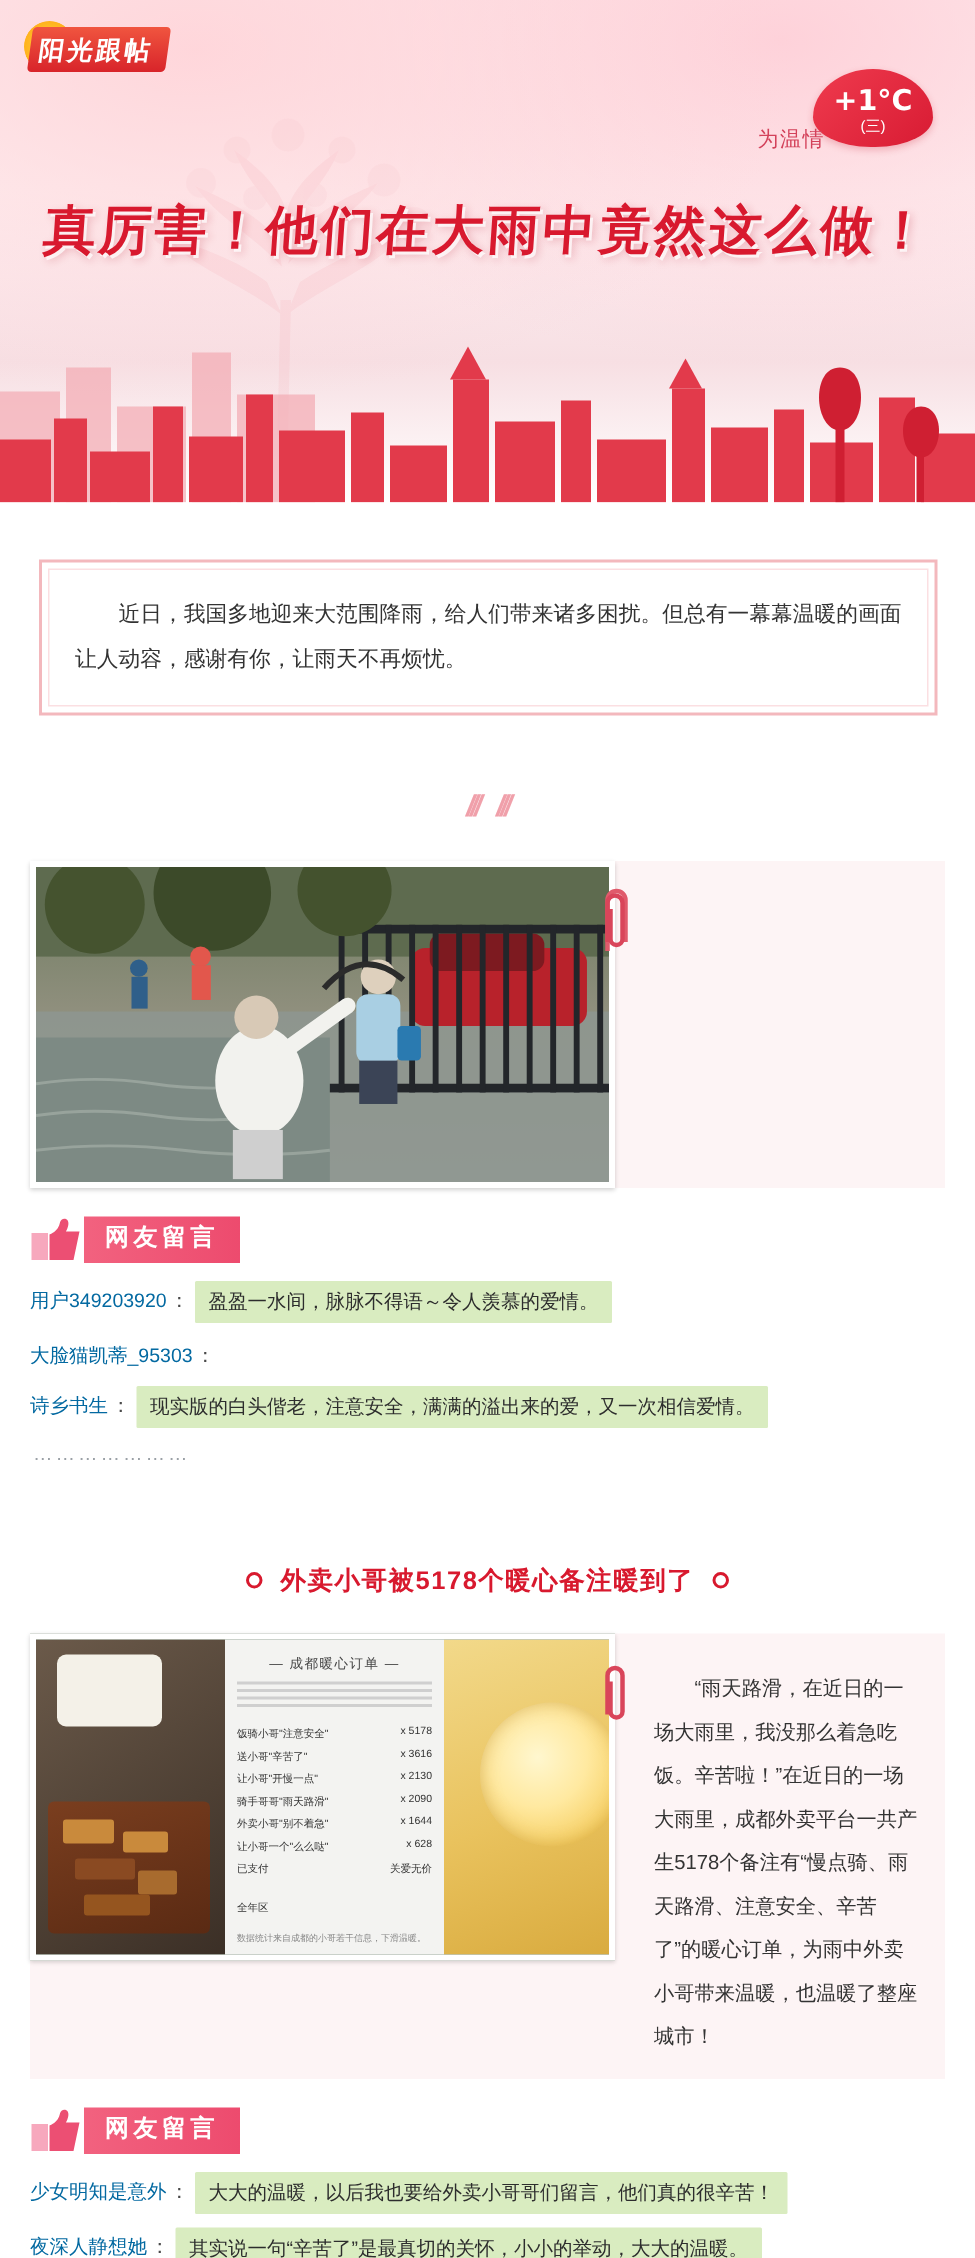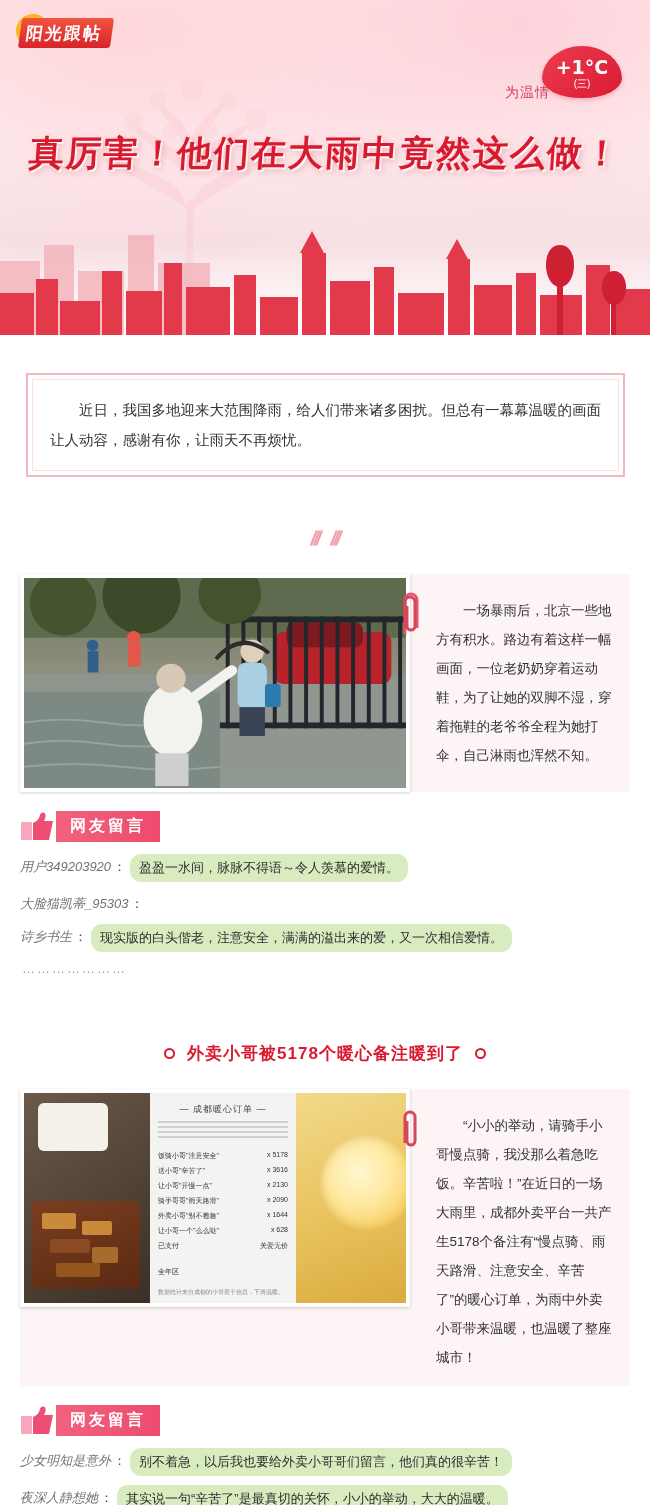--- a/index.html
+++ b/index.html
@@ -218,27 +218,27 @@
     padding: 4px 14px 5px 14px;
     line-height: 22px;
   }
   .comment-row {
     display: flex;
     align-items: flex-start;
     margin-bottom: 9px;
     font-size: 13px;
     line-height: 22px;
   }
-  .c-user { color: #737373; white-space: nowrap; padding-top: 2px; font-style: italic; }
+  .c-user { color: #0369a1; white-space: nowrap; padding-top: 2px; }
   .c-colon { color: #4a4a4a; padding: 2px 4px 0 2px; }
   .c-body {
     background: #d9ecc0;
     padding: 3px 9px;
     color: #2d2d2d;
-    border-radius: 11px;
+    border-radius: 1px;
   }
   .dots { color: #9aa0a6; font-size: 13px; letter-spacing: 2px; margin: 2px 0 0 2px; }
 
   
   .photo2 { width: 390px; height: 218px; }
   .p2-left {
     position: absolute; left: 0; top: 0; width: 126px; height: 100%;
     background: linear-gradient(145deg, #6b5a4a 0%, #4e4034 60%, #3b2f26 100%);
   }
   .p2-mid {
@@ -438,21 +438,20 @@
           <circle cx="70" cy="70" r="6" fill="#2f5f8a"></circle>
           <rect x="65" y="76" width="11" height="22" fill="#2f5f8a"></rect>
         </svg>
       </div>
 
       <svg class="clip" viewBox="0 0 22 48">
         <path d="M11 46 L11 12 a6 6 0 0 1 12 0 L23 40" fill="none" stroke="#e05a6b" stroke-width="3" transform="translate(-6,0)"></path>
         <path d="M5 40 L5 14 a5 5 0 0 1 10 0 L15 38 a4 4 0 0 1 -8 0 L7 18" fill="none" stroke="#d9455a" stroke-width="3"></path>
       </svg>
 
-      <div class="side-text">一场暴雨后，北京一些地方有积水。路边有着这样一幅画面，一位老奶奶穿着运动鞋，为了让她的双脚不湿，穿着拖鞋的老爷爷全程为她打伞，自己淋雨也浑然不知。</div>
     </div>
   </div>
 
   <div class="comments">
     <div class="comment-head">
       <svg class="thumb-icon" viewBox="0 0 34 30">
         <rect x="1" y="11" width="11" height="18" fill="#f7a8bd"></rect>
         <path d="M13 29 L13 12 C13 12 19 10 20 4 C20.6 0.5 26 0.5 25.6 5 C25.4 7.5 24 10 24 10 L33 10 L29 29 Z" fill="#ec4f73"></path>
       </svg>
       <div class="comment-head-label">网友留言</div>
@@ -541,37 +540,37 @@
 
         <div class="p2-right">
           <div class="bowl"></div>
         </div>
       </div>
 
       <svg class="clip" viewBox="0 0 22 48">
         <path d="M5 40 L5 14 a5 5 0 0 1 10 0 L15 38 a4 4 0 0 1 -8 0 L7 18" fill="none" stroke="#d9455a" stroke-width="3"></path>
       </svg>
 
-      <div class="side-text">“小小的举动，请骑手小哥慢点骑，我没那么着急吃饭。辛苦啦！”在近日的一场大雨里，成都外卖平台一共产生5178个备注有“慢点骑、雨天路滑、注意安全、辛苦了”的暖心订单，为雨中外卖小哥带来温暖，也温暖了整座城市！</div>
+      <div class="side-text">“雨天路滑，在近日的一场大雨里，我没那么着急吃饭。辛苦啦！”在近日的一场大雨里，成都外卖平台一共产生5178个备注有“慢点骑、雨天路滑、注意安全、辛苦了”的暖心订单，为雨中外卖小哥带来温暖，也温暖了整座城市！</div>
     </div>
   </div>
 
   <div class="comments">
     <div class="comment-head">
       <svg class="thumb-icon" viewBox="0 0 34 30">
         <rect x="1" y="11" width="11" height="18" fill="#f7a8bd"></rect>
         <path d="M13 29 L13 12 C13 12 19 10 20 4 C20.6 0.5 26 0.5 25.6 5 C25.4 7.5 24 10 24 10 L33 10 L29 29 Z" fill="#ec4f73"></path>
       </svg>
       <div class="comment-head-label">网友留言</div>
     </div>
 
     <div class="comment-row">
       <span class="c-user">少女明知是意外</span>
       <span class="c-colon">：</span>
-      <span class="c-body">别不着急，以后我也要给外卖小哥哥们留言，他们真的很辛苦！</span>
+      <span class="c-body">大大的温暖，以后我也要给外卖小哥哥们留言，他们真的很辛苦！</span>
     </div>
     <div class="comment-row">
       <span class="c-user">夜深人静想她</span>
       <span class="c-colon">：</span>
       <span class="c-body">其实说一句“辛苦了”是最真切的关怀，小小的举动，大大的温暖。</span>
     </div>
     <div class="comment-row">
       <span class="c-user">巷尾的百草堂</span>
       <span class="c-colon">：</span>
       <span class="c-body">看见过很多次他们在雨天奔波的身影，很敬佩那些风雨无阻的外卖员们。</span>

